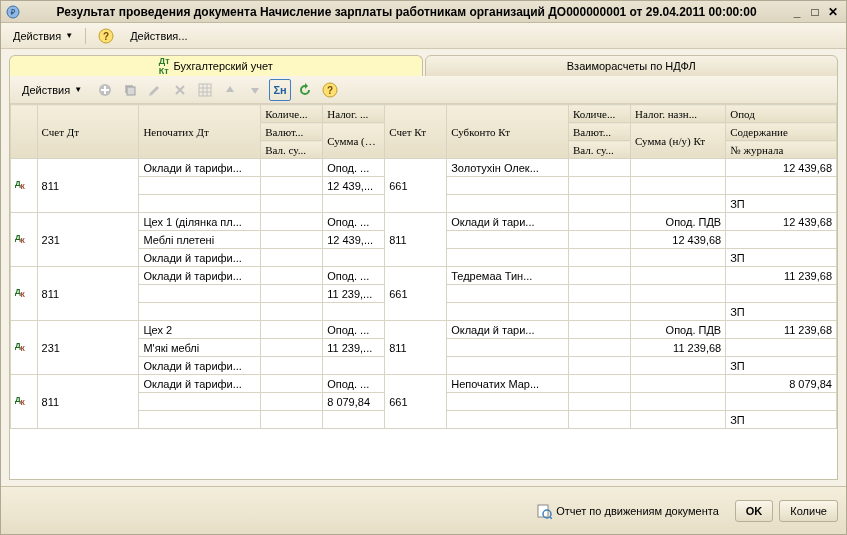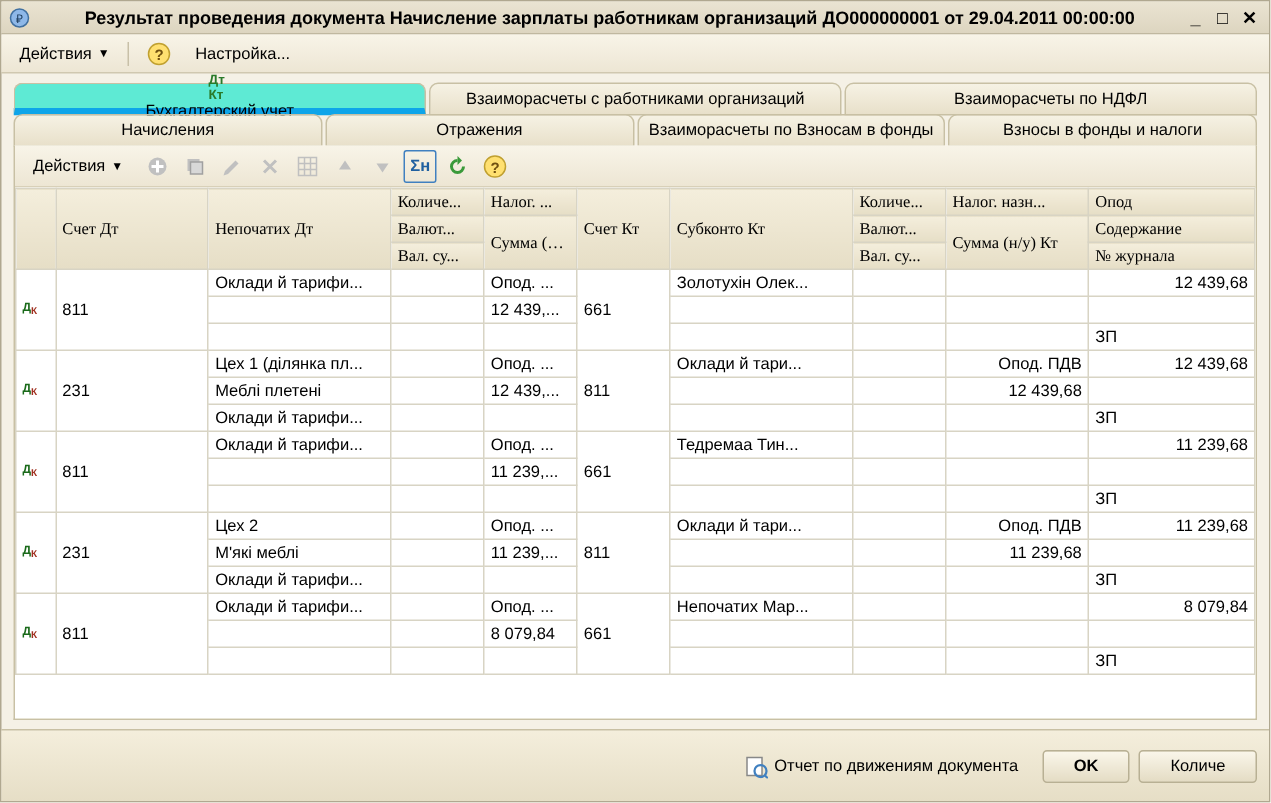--- a/index.html
+++ b/index.html
@@ -69,24 +69,23 @@
   border: 1px solid #c8c0a4;
   border-radius: 6px 6px 0 0;
   display: flex;
   align-items: center;
   justify-content: center;
   cursor: pointer;
   font-size: 11px;
   height: 22px;
 }
 .tabrow .tab.active {
-  background: #5eead4;
-  border-bottom: 5px solid #0ea5e9;
+  background: #fef9c3;
+  border-bottom: 1px solid #0ea5e9;
   font-weight: normal;
-  flex-direction: column;
 }
 .tabrow.second { margin-top: -1px; }
 .tab-dk {
   font-size: 9px; font-weight: bold; color: #2a7a2a; margin-right:4px;
 }
 .panel {
   flex: 1;
   border: 1px solid #c8c0a4;
   border-top: none;
   background: #fbf8ee;
@@ -157,21 +156,21 @@
   height: 48px;
   background: linear-gradient(to bottom, #f4eedc, #e6dec6);
   border-top: 1px solid #c8c0a4;
   display: flex;
   align-items: center;
   justify-content: flex-end;
   padding: 0 8px;
   gap: 6px;
 }
 .footer .fbtn {
-  padding: 4px 20px;
+  padding: 4px 10px;
   border: 1px solid #b8b094;
   background: linear-gradient(to bottom, #faf6ea, #e4dcc4);
   border-radius: 3px;
   cursor: pointer;
   display: flex;
   align-items: center;
   gap: 4px;
   justify-content: center;
 }
 .footer .link {
@@ -203,49 +202,32 @@
       <span>Действия</span>
         <span class="dd">▼</span>
     </span>
     <span class="sep"></span>
     <span class="menuitem">
       <svg width="16" height="16" viewBox="0 0 16 16">
           <circle cx="8" cy="8" r="7" fill="#ffe070" stroke="#c0a030"></circle>
           <text x="8" y="12" text-anchor="middle" font-size="10" font-weight="bold" fill="#705010">?</text>
         </svg>
     </span>
-    <span class="menuitem">Настройка...</span>
+    <span class="menuitem">Действия...</span>
   </div>
 
   <div class="content">
     <div class="tabrow">
       <div class="tab active">
         <span class="tab-dk">Дт<br>Кт</span>
         <span>Бухгалтерский учет</span>
       </div>
       <div class="tab">
-        <span>Взаиморасчеты с работниками организаций</span>
-      </div>
-      <div class="tab">
         <span>Взаиморасчеты по НДФЛ</span>
       </div>
-    </div>
-    <div class="tabrow second">
-      <div class="tab">
-          <span>Начисления</span>
-        </div>
-      <div class="tab">
-          <span>Отражения</span>
-        </div>
-      <div class="tab">
-          <span>Взаиморасчеты по Взносам в фонды</span>
-        </div>
-      <div class="tab">
-          <span>Взносы в фонды и налоги</span>
-        </div>
     </div>
 
     <div class="panel">
       <div class="toolbar">
         <span class="actions">
           <span>Действия</span>
             <span class="dd">▼</span>
         </span>
         <span class="sep"></span>
         <span class="btn">

